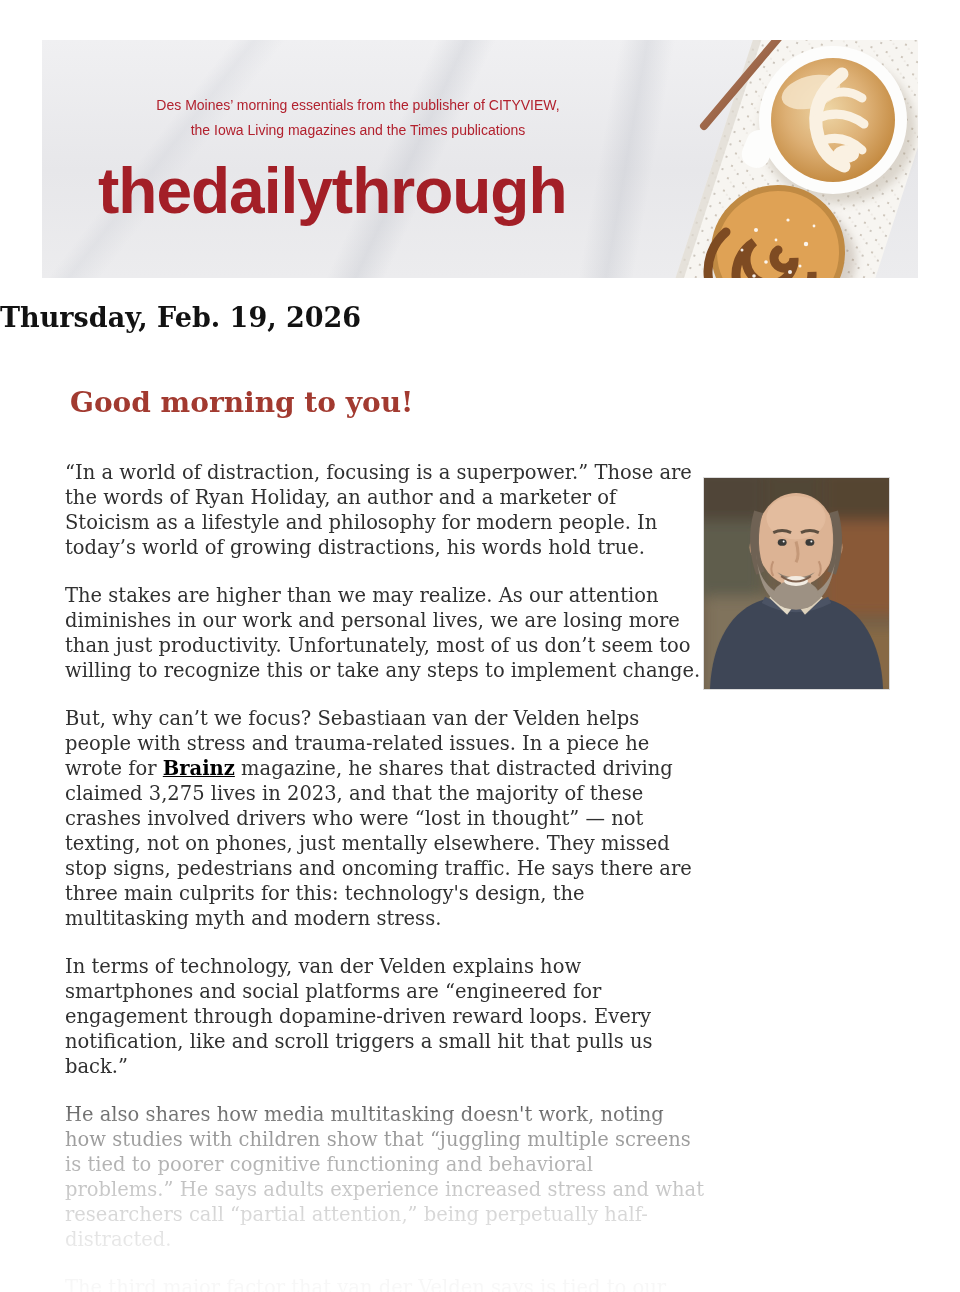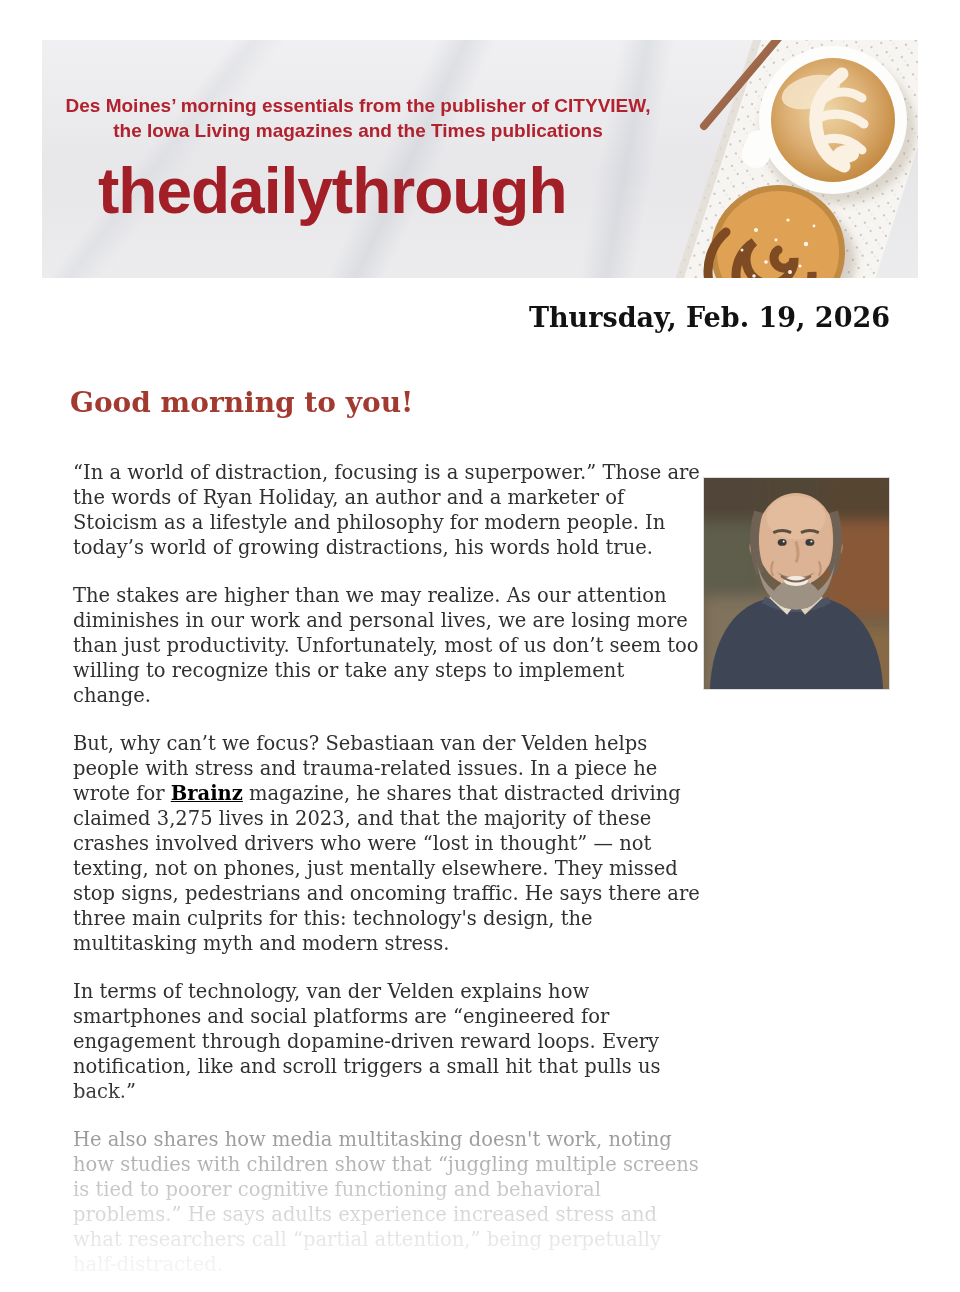--- a/index.html
+++ b/index.html
@@ -18,50 +18,50 @@
     background-image:
       linear-gradient(115deg, transparent 40%, rgba(165,170,182,.22) 43%, transparent 46%),
       linear-gradient(128deg, transparent 18%, rgba(175,180,192,.16) 20%, transparent 23%),
       linear-gradient(100deg, transparent 63%, rgba(150,156,170,.18) 66%, transparent 69%),
       linear-gradient(180deg, #f0f0f2 0%, #e7e7ea 55%, #ececee 100%);
   }
   .tagline {
     position:absolute; left:16px; top:53px; width:600px;
     text-align:center;
     font-family:"Liberation Sans", sans-serif;
-    font-weight:bold; font-size:19px; line-height:25px;
+    font-weight:normal; font-size:14px; line-height:25px;
     color:#b2212e;
   }
   .logo {
     position:absolute; left:56px; top:118px;
     font-family:"Liberation Sans", sans-serif;
     font-size:64px; line-height:66px; letter-spacing:-1px;
     color:#a31f27; white-space:nowrap;
   }
   .logo .lt { font-weight:700; }
   .logo .ld { font-weight:700; }
   .coffee-scene { position:absolute; right:0; top:0; }
 
   
   .dateline {
     position:absolute; left:0; top:302px; width:890px;
-    text-align:right; font-weight:bold; font-size:27px;
+    text-align:left; font-weight:bold; font-size:27px;
     color:#121212;
   }
   .greeting {
     position:absolute; left:70px; top:386px;
     font-weight:bold; font-size:28px; color:#a23a30;
   }
 
   
   .article {
     position:absolute; left:57px; top:460px; width:648px;
     font-size:19.5px; line-height:25px; color:#303030;
   }
-  .article p { margin:0 0 23px 16px; }
+  .article p { margin:0 0 23px 8px; }
   .article a.brainz {
     color:#000000; font-weight:bold; text-decoration:underline; cursor:pointer;
   }
 
   
   .portrait {
     position:absolute; left:703px; top:477px;
     border:1px solid #dcdcdc; background:#6e5a44;
   }
 

